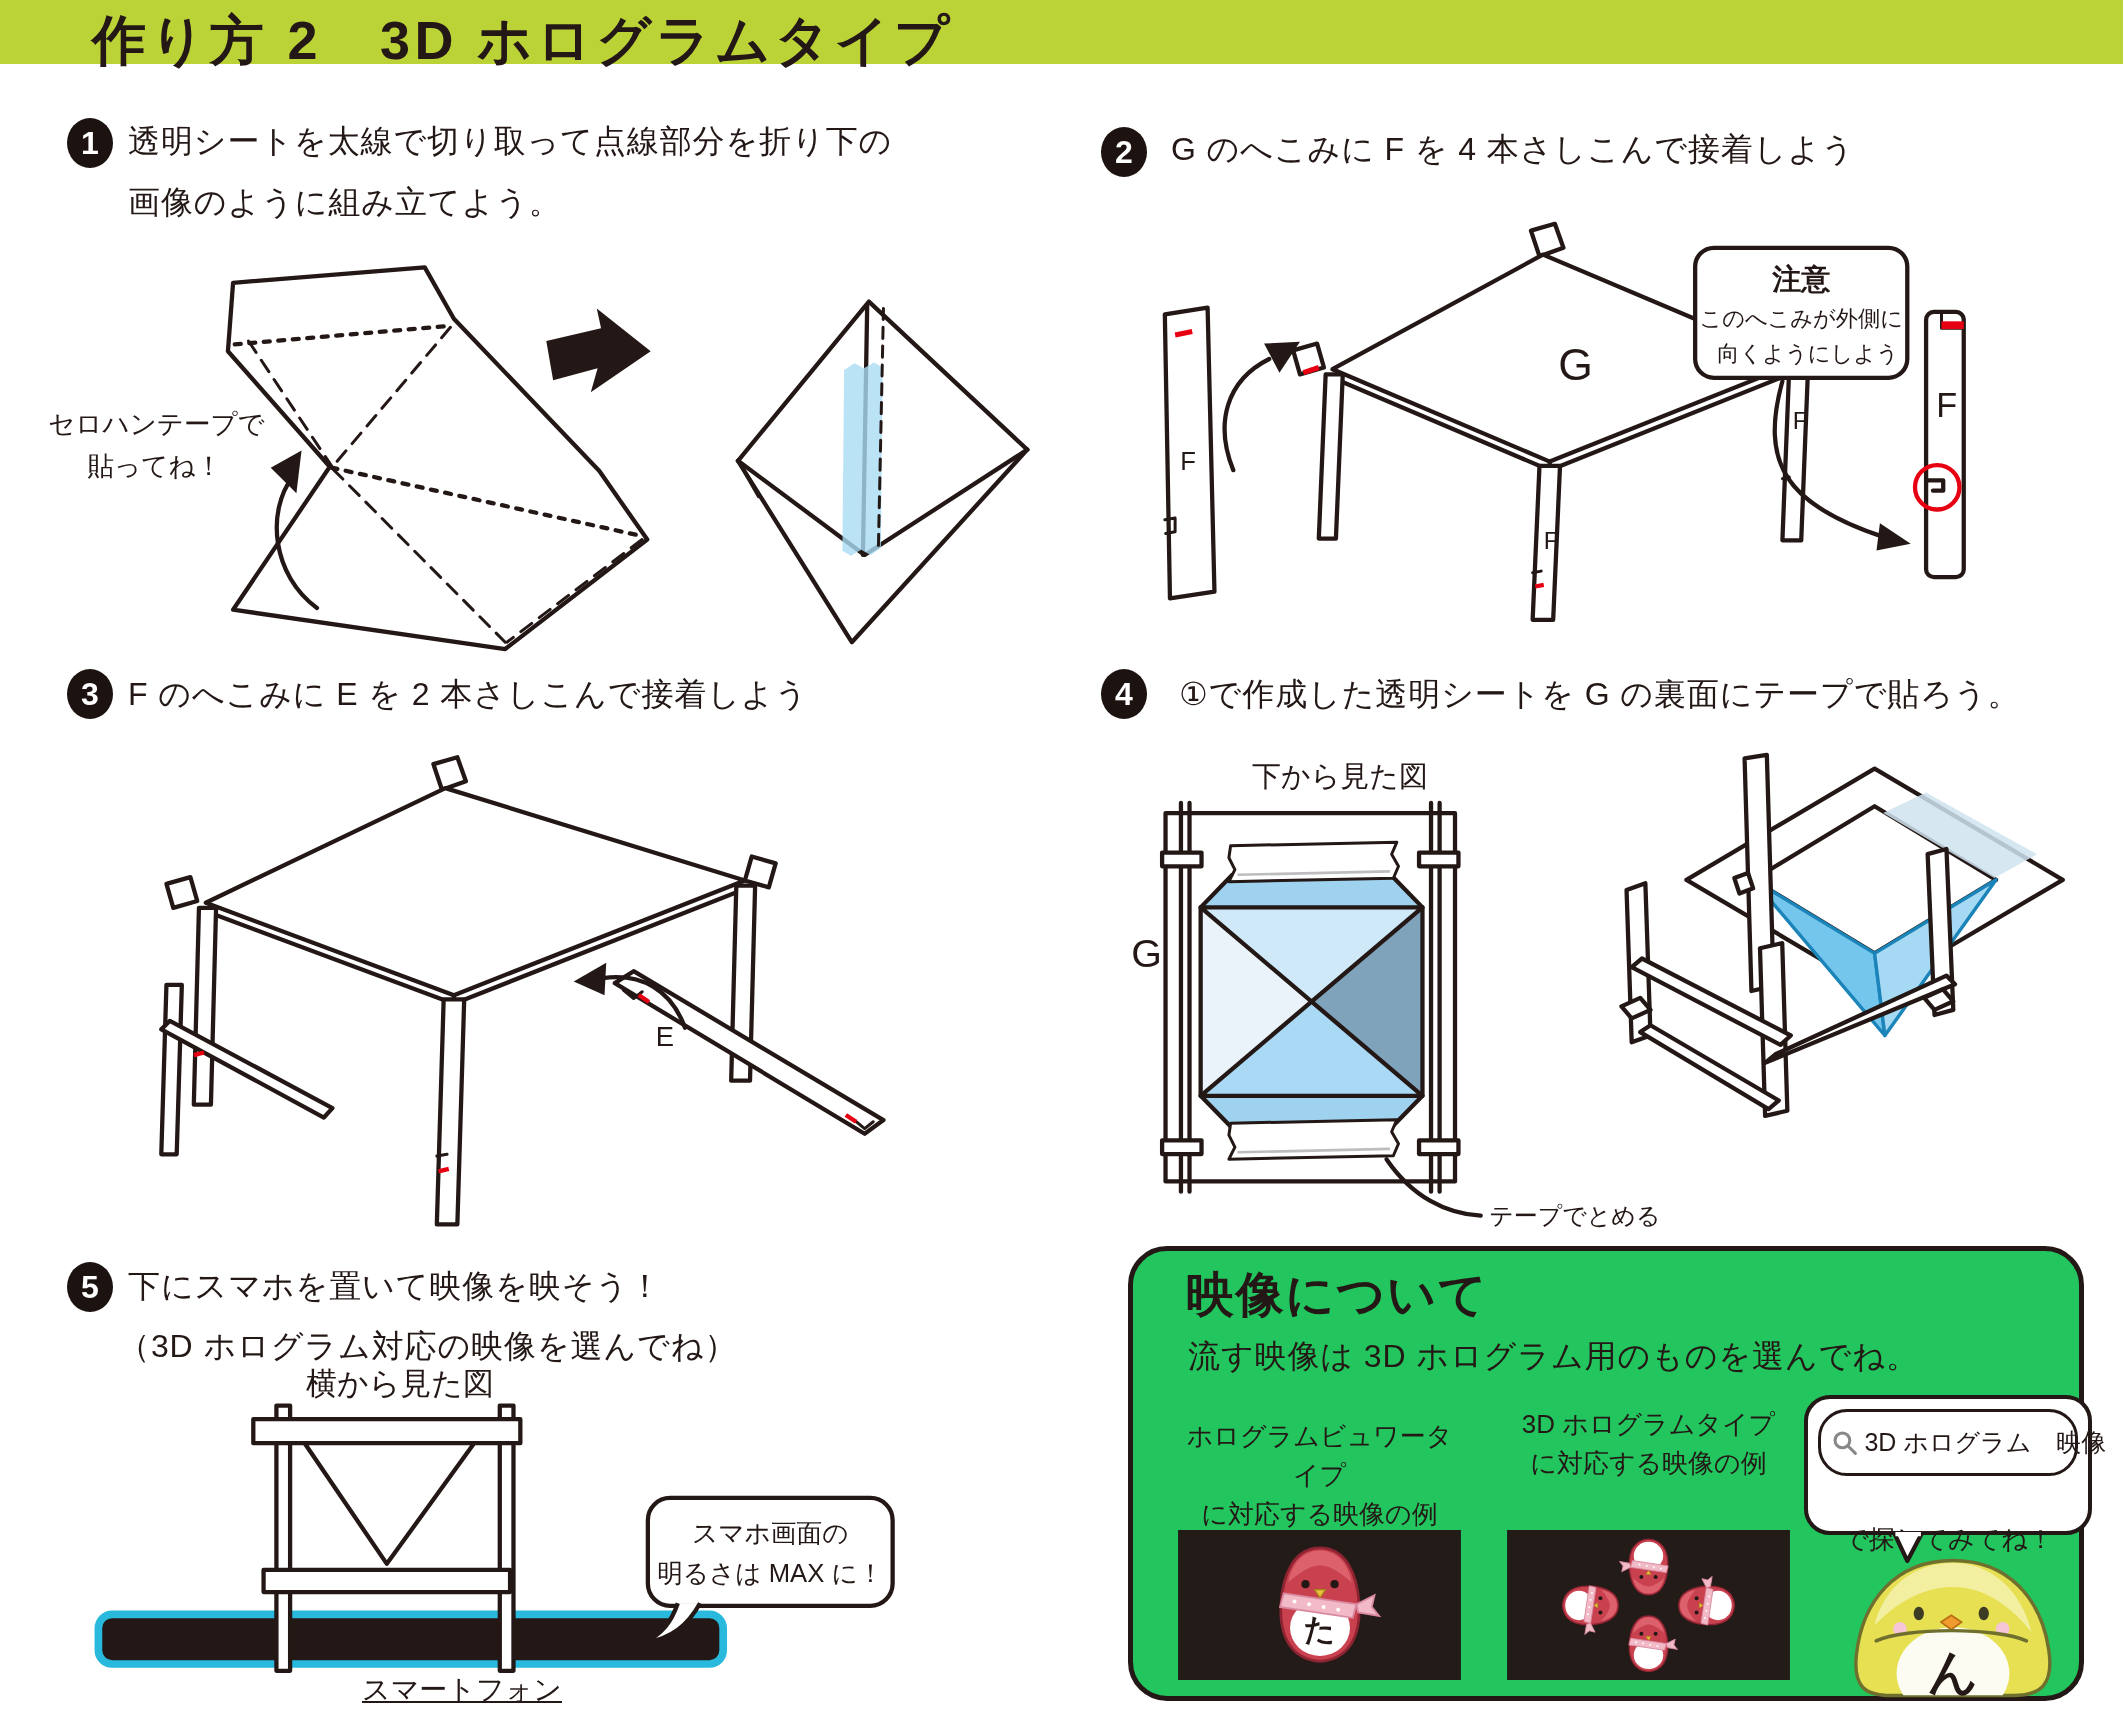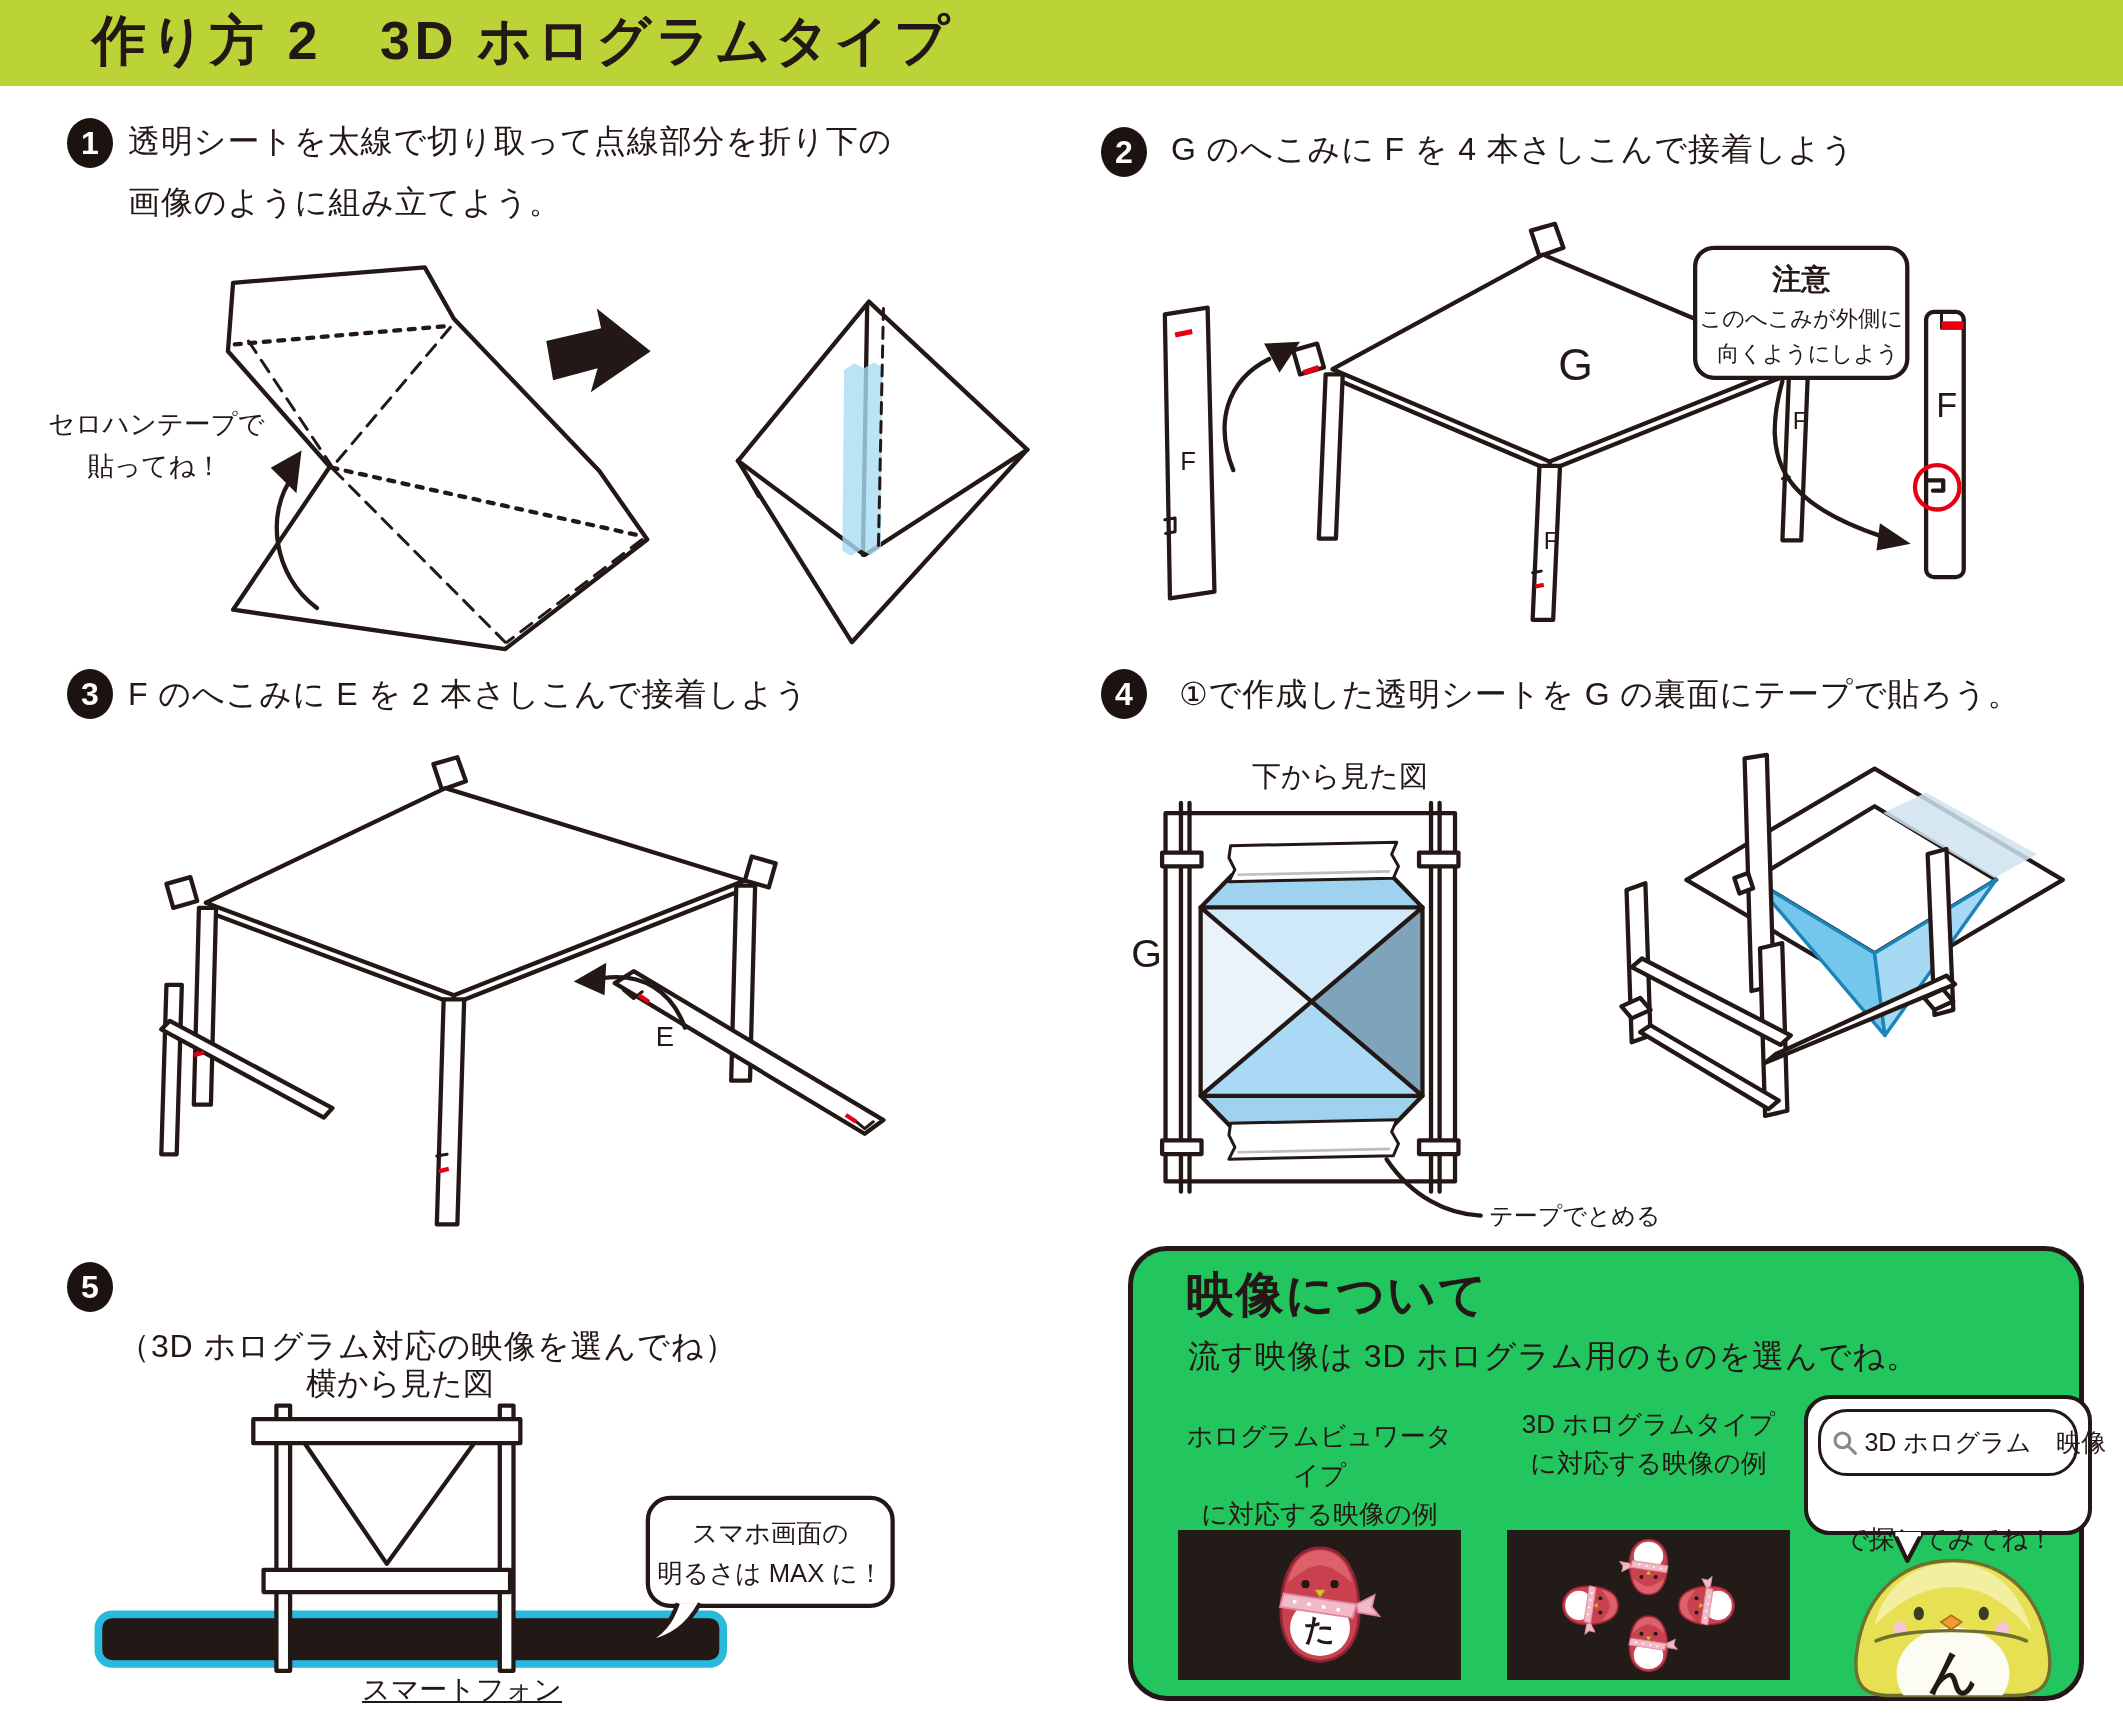--- a/index.html
+++ b/index.html
@@ -1,21 +1,21 @@
 <!DOCTYPE html>
 <html style="font-size:13.7px"><head>
 <meta charset="utf-8">
 <style>
   html,body{margin:0;padding:0;background:#ffffff;}
   #page{
     position:relative;width:2124px;height:1731px;background:#ffffff;overflow:hidden;
     font-family:"Liberation Sans","DejaVu Sans",sans-serif;color:#231815;
   }
   
-  #header{position:absolute;left:0;top:0;width:2124px;height:86px;background:#bcd338;}
+  #header{position:absolute;left:0;top:0;width:2124px;height:64px;background:#bcd338;}
   #header .title{position:absolute;left:92px;top:5.1px;font-size:54px;font-weight:bold;letter-spacing:4.3px;color:#231815;}
   
   .badge{position:absolute;width:46px;height:50px;border-radius:50%;background:#1c1210;color:#ffffff;
          display:flex;align-items:center;justify-content:center;font-size:32px;font-weight:bold;}
   .instr{position:absolute;font-size:32px;letter-spacing:0.9px;white-space:nowrap;color:#231815;}
   .dlabel{position:absolute;font-size:29px;color:#231815;white-space:nowrap;}
   .center{text-align:center;}
   svg{position:absolute;overflow:visible;}
   svg text{font-family:"Liberation Sans","DejaVu Sans",sans-serif;fill:#231815;}
   
@@ -64,20 +64,21 @@
   <div class="instr" style="left:128px;top:673px;">F のへこみに E を 2 本さしこんで接着しよう</div>
 
   <div class="badge" style="left:1101px;top:669px;">
       <span>4</span>
     </div>
   <div class="instr" style="left:1171px;top:673px;margin-left:8px;">①で作成した透明シートを G の裏面にテープで貼ろう。</div>
 
   <div class="badge" style="left:67px;top:1262px;">
       <span>5</span>
     </div>
+  <div class="instr" style="left:128px;top:1265px;">下にスマホを置いて映像を映そう！</div>
   <div class="instr" style="left:118px;top:1325px;">（3D ホログラム対応の映像を選んでね）</div>
 
   <svg style="left:43px;top:240px;" width="1010" height="445" viewBox="0 0 1180 520">
 
     <g>
       <path class="fw" stroke-width="6" d="M222,50 L446,32 L480,92 L650,270 L706,350 L540,478 L222,432 L335,265 L216,130 Z"></path>
 
       <path class="ln" stroke-width="7" stroke-dasharray="7 10" stroke-linecap="butt" d="M224,122 L478,100 M337,266 L700,346"></path>
 
       <path class="ln thin" stroke-dasharray="16 11" d="M240,118 L337,264 M476,102 L339,264 M339,268 L540,470 M700,350 L542,470"></path>

